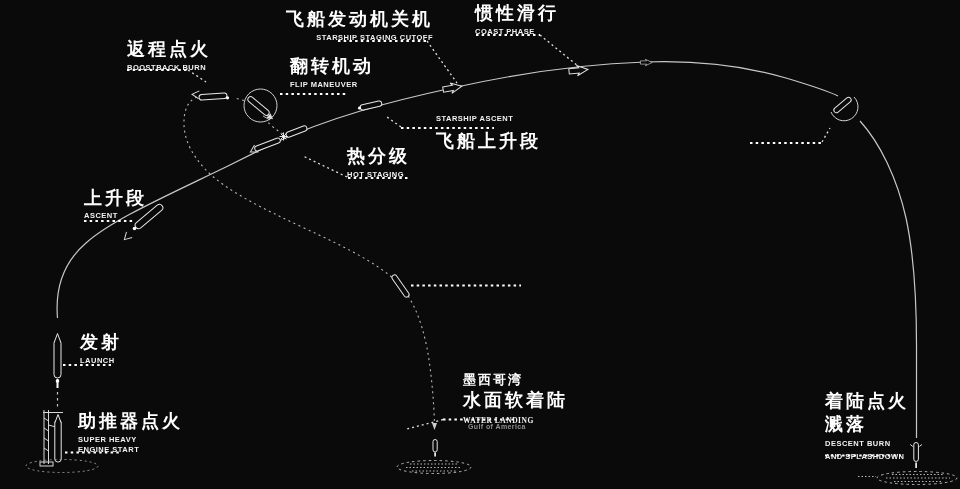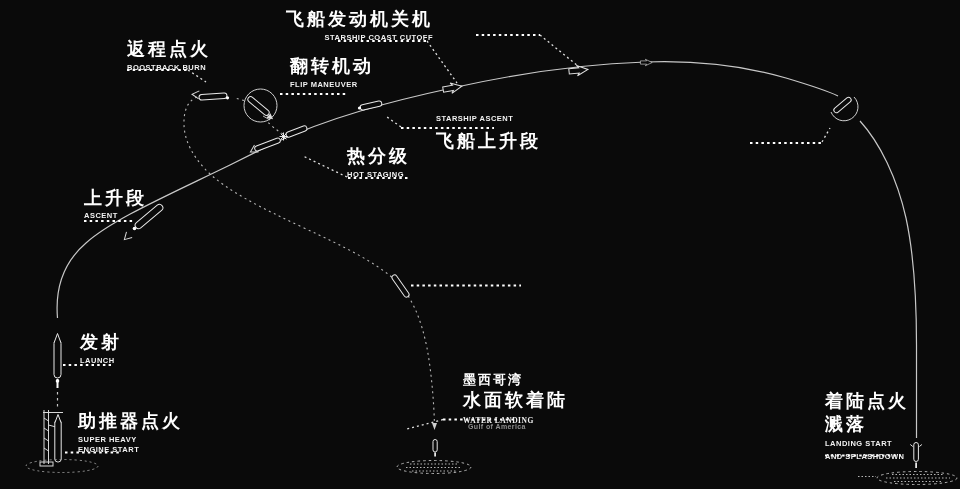--- a/index.html
+++ b/index.html
@@ -218,23 +218,27 @@
     </g>
   </svg>
 
   <div class="lbl lbl-boostback">
     <div class="zh">返程点火</div>
     <div class="en">BOOSTBACK BURN</div>
   </div>
 
   <div class="lbl lbl-cutoff">
     <div class="zh">飞船发动机关机</div>
-    <div class="en" style="align-self:flex-end;">STARSHIP COAST CUTOFF</div>
-  </div>
-
+    <div class="en" style="align-self:flex-end;">STARSHIP STAGING CUTOFF</div>
+  </div>
+
+  <div class="lbl lbl-coast">
+    <div class="zh">惯性滑行</div>
+    <div class="en">COAST PHASE</div>
+  </div>
 
   <div class="lbl lbl-flip">
     <div class="zh">翻转机动</div>
     <div class="en">FLIP MANEUVER</div>
   </div>
 
   <div class="lbl lbl-hot">
     <div class="zh">热分级</div>
     <div class="en">HOT STAGING</div>
   </div>
@@ -254,21 +258,21 @@
   <div class="lbl lbl-water">
     <div class="zh small">墨西哥湾</div>
     <div class="zh">水面软着陆</div>
     <div class="en">WATER LANDING</div>
   </div>
   <div class="gulf gulf-pos">Gulf of America</div>
 
   <div class="lbl lbl-landing">
     <div class="zh">着陆点火</div>
     <div class="zh zh2">溅落</div>
-    <div class="en">LANDING START</div>
+    <div class="en">DESCENT BURN</div>
     <div class="en tight">AND SPLASHDOWN</div>
   </div>
 
   <div class="lbl lbl-launch">
     <div class="zh">发射</div>
     <div class="en">LAUNCH</div>
   </div>
 
   <div class="lbl lbl-enginestart">
     <div class="zh">助推器点火</div>

